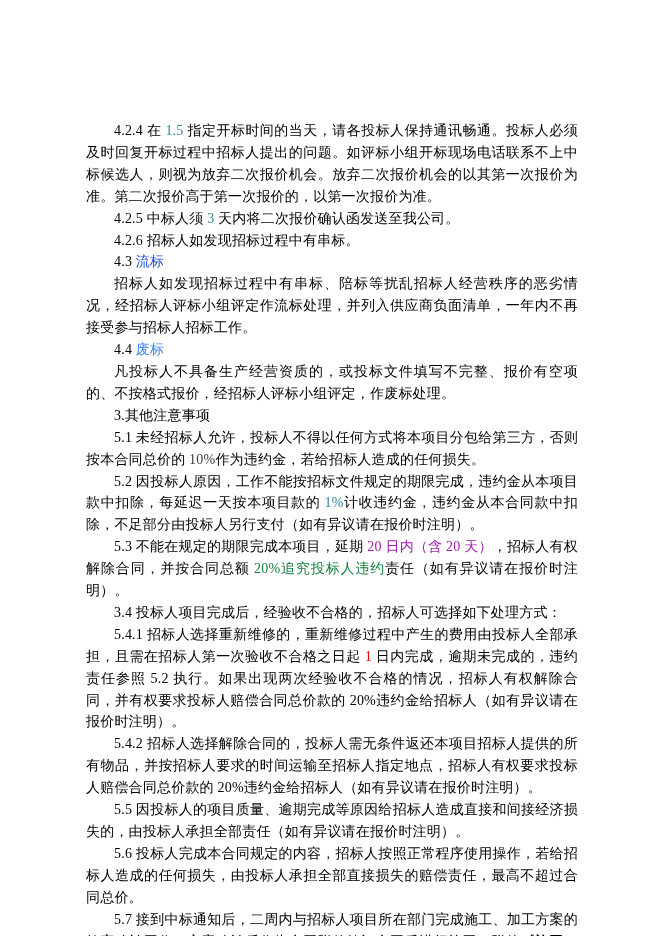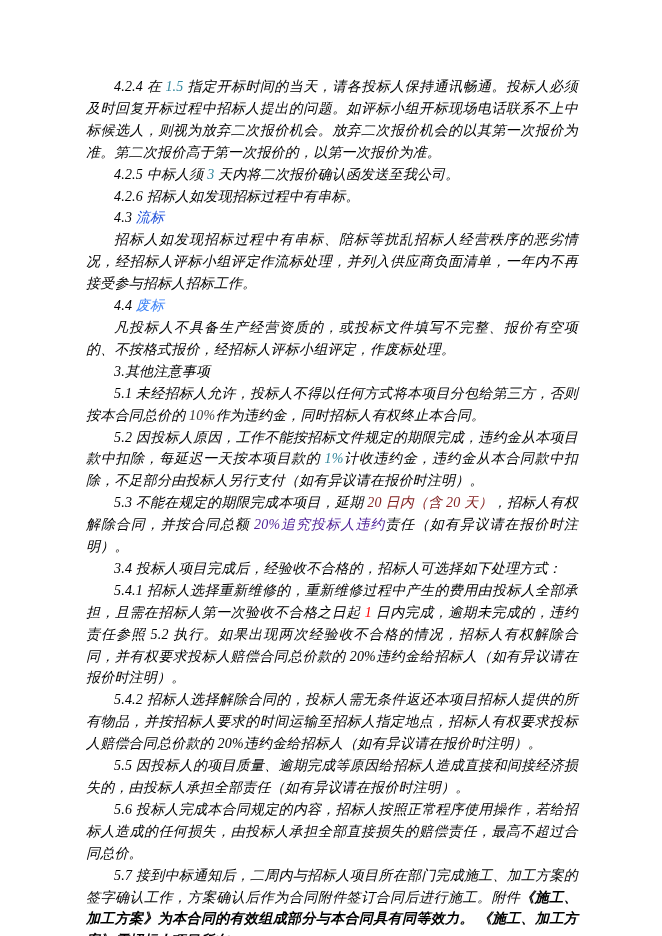--- a/index.html
+++ b/index.html
@@ -12,23 +12,22 @@
     height: 936px;
     font-family: "Liberation Serif", "DejaVu Serif", serif;
     color: #000000;
     overflow: hidden;
   }
   .page {
     box-sizing: border-box;
     width: 662px;
     height: 936px;
     background: #ffffff;
-    padding: 76px 84px 20px 86px;
+    padding: 120px 84px 20px 86px;
     overflow: hidden;
-    font-style: italic;
   }
   .para {
     margin: 0;
     font-size: 14px;
     line-height: 21.9px;
     text-align: justify;
     text-indent: 2em;
     word-break: break-all;
     letter-spacing: 0.2px;
   }
@@ -40,23 +39,23 @@
 <div class="page">
   <div>
       <p class="para"><span>4.2.4 在 </span><span style="color: rgb(49, 133, 155);">1.5</span><span> 指定开标时间的当天，请各投标人保持通讯畅通。投标人必须及时回复开标过程中招标人提出的问题。如评标小组开标现场电话联系不上中标候选人，则视为放弃二次报价机会。放弃二次报价机会的以其第一次报价为准。第二次报价高于第一次报价的，以第一次报价为准。</span></p>
       <p class="para"><span>4.2.5 中标人须 </span><span style="color: rgb(49, 133, 155);">3</span><span> 天内将二次报价确认函发送至我公司。</span></p>
       <p class="para"><span>4.2.6 招标人如发现招标过程中有串标。</span></p>
       <p class="para"><span>4.3 </span><span style="color: #1d4ed8;">流标</span></p>
       <p class="para"><span>招标人如发现招标过程中有串标、陪标等扰乱招标人经营秩序的恶劣情况，经招标人评标小组评定作流标处理，并列入供应商负面清单，一年内不再接受参与招标人招标工作。</span></p>
       <p class="para"><span>4.4 </span><span style="color: #3b82f6;">废标</span></p>
       <p class="para"><span>凡投标人不具备生产经营资质的，或投标文件填写不完整、报价有空项的、不按格式报价，经招标人评标小组评定，作废标处理。</span></p>
       <p class="para"><span>3.其他注意事项</span></p>
-      <p class="para"><span>5.1 未经招标人允许，投标人不得以任何方式将本项目分包给第三方，否则按本合同总价的 </span><span style="color: #404040;">10%</span><span>作为违约金，同时招标人有权终止本合同。</span></p>
+      <p class="para"><span>5.1 未经招标人允许，投标人不得以任何方式将本项目分包给第三方，否则按本合同总价的 </span><span style="color: #404040;">10%</span><span>作为违约金，若给招标人造成的任何损失。</span></p>
       <p class="para"><span>5.2 因投标人原因，工作不能按招标文件规定的期限完成，违约金从本项目款中扣除，每延迟一天按本项目款的 </span><span style="color: rgb(49, 133, 155);">1%</span><span>计收违约金，违约金从本合同款中扣除，不足部分由投标人另行支付（如有异议请在报价时注明）。</span></p>
-      <p class="para"><span>5.3 不能在规定的期限完成本项目，延期 </span><span style="color: #7f1d1d;">20 日内（含 20 天）</span><span>，招标人有权解除合同，并按合同总额 </span><span style="color: #4c1d95;">20%追究投标人违约</span><span>责任（如有异议请在报价时注明）。</span></p>
+      <p class="para"><span>5.3 不能在规定的期限完成本项目，延期 </span><span style="color: #a21caf;">20 日内（含 20 天）</span><span>，招标人有权解除合同，并按合同总额 </span><span style="color: #15803d;">20%追究投标人违约</span><span>责任（如有异议请在报价时注明）。</span></p>
       <p class="para"><span>3.4 投标人项目完成后，经验收不合格的，招标人可选择如下处理方式：</span></p>
       <p class="para"><span>5.4.1 招标人选择重新维修的，重新维修过程中产生的费用由投标人全部承担，且需在招标人第一次验收不合格之日起 </span><span style="color: rgb(255, 0, 0);">1</span><span> 日内完成，逾期未完成的，违约责任参照 5.2 执行。如果出现两次经验收不合格的情况，招标人有权解除合同，并有权要求投标人赔偿合同总价款的 20%违约金给招标人（如有异议请在报价时注明）。</span></p>
       <p class="para"><span>5.4.2 招标人选择解除合同的，投标人需无条件返还本项目招标人提供的所有物品，并按招标人要求的时间运输至招标人指定地点，招标人有权要求投标人赔偿合同总价款的 20%违约金给招标人（如有异议请在报价时注明）。</span></p>
       <p class="para"><span>5.5 因投标人的项目质量、逾期完成等原因给招标人造成直接和间接经济损失的，由投标人承担全部责任（如有异议请在报价时注明）。</span></p>
       <p class="para"><span>5.6 投标人完成本合同规定的内容，招标人按照正常程序使用操作，若给招标人造成的任何损失，由投标人承担全部直接损失的赔偿责任，最高不超过合同总价。</span></p>
       <p class="para"><span>5.7 接到中标通知后，二周内与招标人项目所在部门完成施工、加工方案的签字确认工作，方案确认后作为合同附件签订合同后进行施工。附件</span><span style="font-weight: bold;">《施工、加工方案》为本合同的有效组成部分与本合同具有同等效力。 《施工、加工方案》需招标人项目所在</span></p>
     </div>
 </div>
 
 </body></html>

